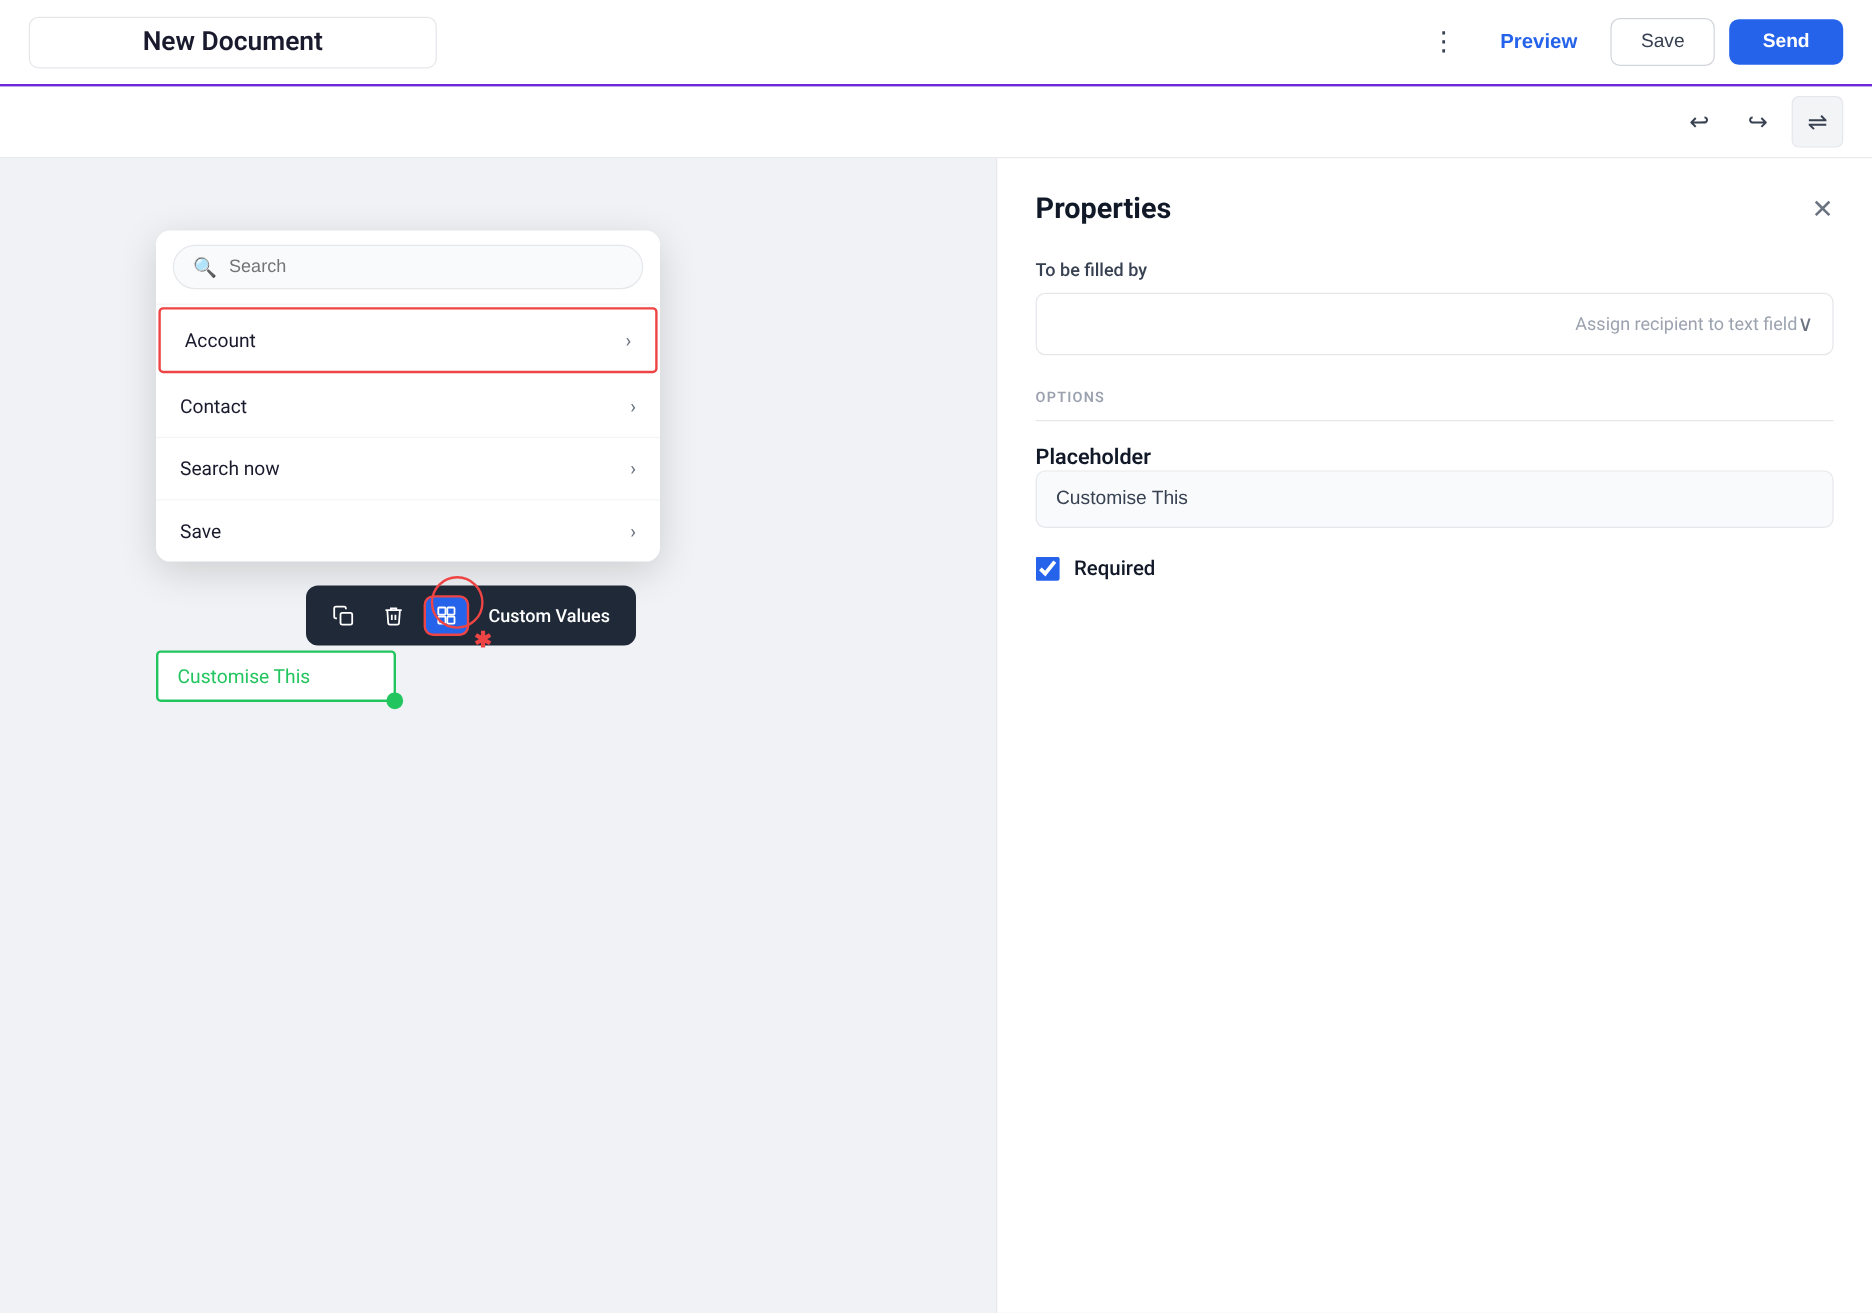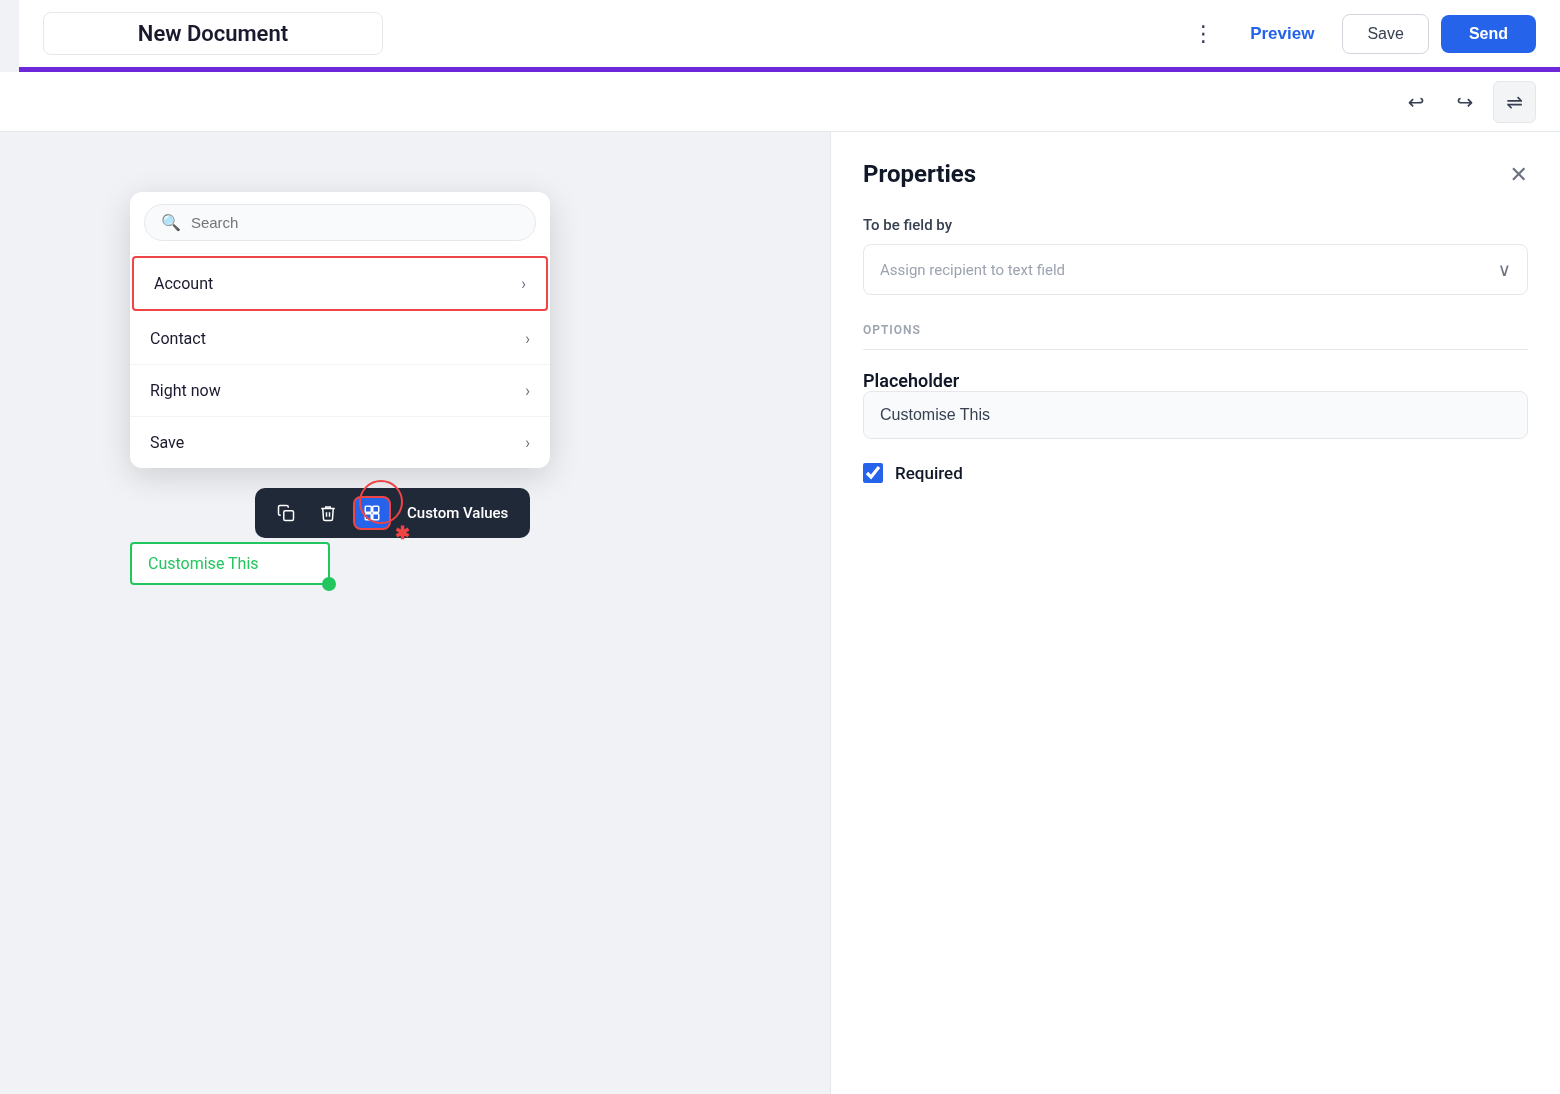--- a/index.html
+++ b/index.html
@@ -13,24 +13,23 @@
     }
 
     
     .toolbar {
       background: #ffffff;
       height: 72px;
       display: flex;
       align-items: center;
       justify-content: space-between;
       padding: 0 24px;
-      border-bottom: 5px solid #6d28d9;
+      border-bottom: 2px solid #6d28d9;
       position: relative;
       z-index: 10;
-      margin-left: 19px;
     }
     .toolbar-left {
       display: flex;
       align-items: center;
     }
     .doc-title {
       font-size: 22px;
       font-weight: 600;
       color: #1a1a2e;
       padding: 8px 20px;
@@ -303,21 +302,21 @@
     }
     .select-dropdown {
       width: 100%;
       border: 1px solid #e5e7eb;
       border-radius: 8px;
       padding: 14px 16px;
       font-size: 16px;
       color: #9ca3af;
       display: flex;
       align-items: center;
-      justify-content: space-between;
+      justify-content: flex-end;
       cursor: pointer;
       margin-bottom: 28px;
       background: #ffffff;
     }
     .options-label {
       font-size: 12px;
       font-weight: 600;
       color: #9ca3af;
       letter-spacing: 1px;
       text-transform: uppercase;
@@ -394,21 +393,21 @@
 
       <div class="menu-item selected">
         <span>Account</span>
         <span class="chevron-right">›</span>
       </div>
       <div class="menu-item">
         <span>Contact</span>
         <span class="chevron-right">›</span>
       </div>
       <div class="menu-item">
-        <span>Right now</span>
+        <span>Search now</span>
         <span class="chevron-right">›</span>
       </div>
       <div class="menu-item">
         <span>Save</span>
         <span class="chevron-right">›</span>
       </div>
     </div>
 
     <div class="field-toolbar">
       <div class="field-toolbar-icon">
@@ -449,21 +448,21 @@
     </div>
 
   </div>
 
   <div class="right-panel">
     <div class="panel-header">
       <span class="panel-title">Properties</span>
       <button class="close-btn">✕</button>
     </div>
 
-    <div class="field-label">To be field by</div>
+    <div class="field-label">To be filled by</div>
     <div class="select-dropdown">
       <span style="color:#9ca3af;font-size:15px;">Assign recipient to text field</span>
       <span style="color:#6b7280;font-size:18px;">∨</span>
     </div>
 
     <div class="options-label">OPTIONS</div>
 
     <div class="placeholder-label">Placeholder</div>
     <input class="placeholder-input" type="text" value="Customise This" style="">
 

